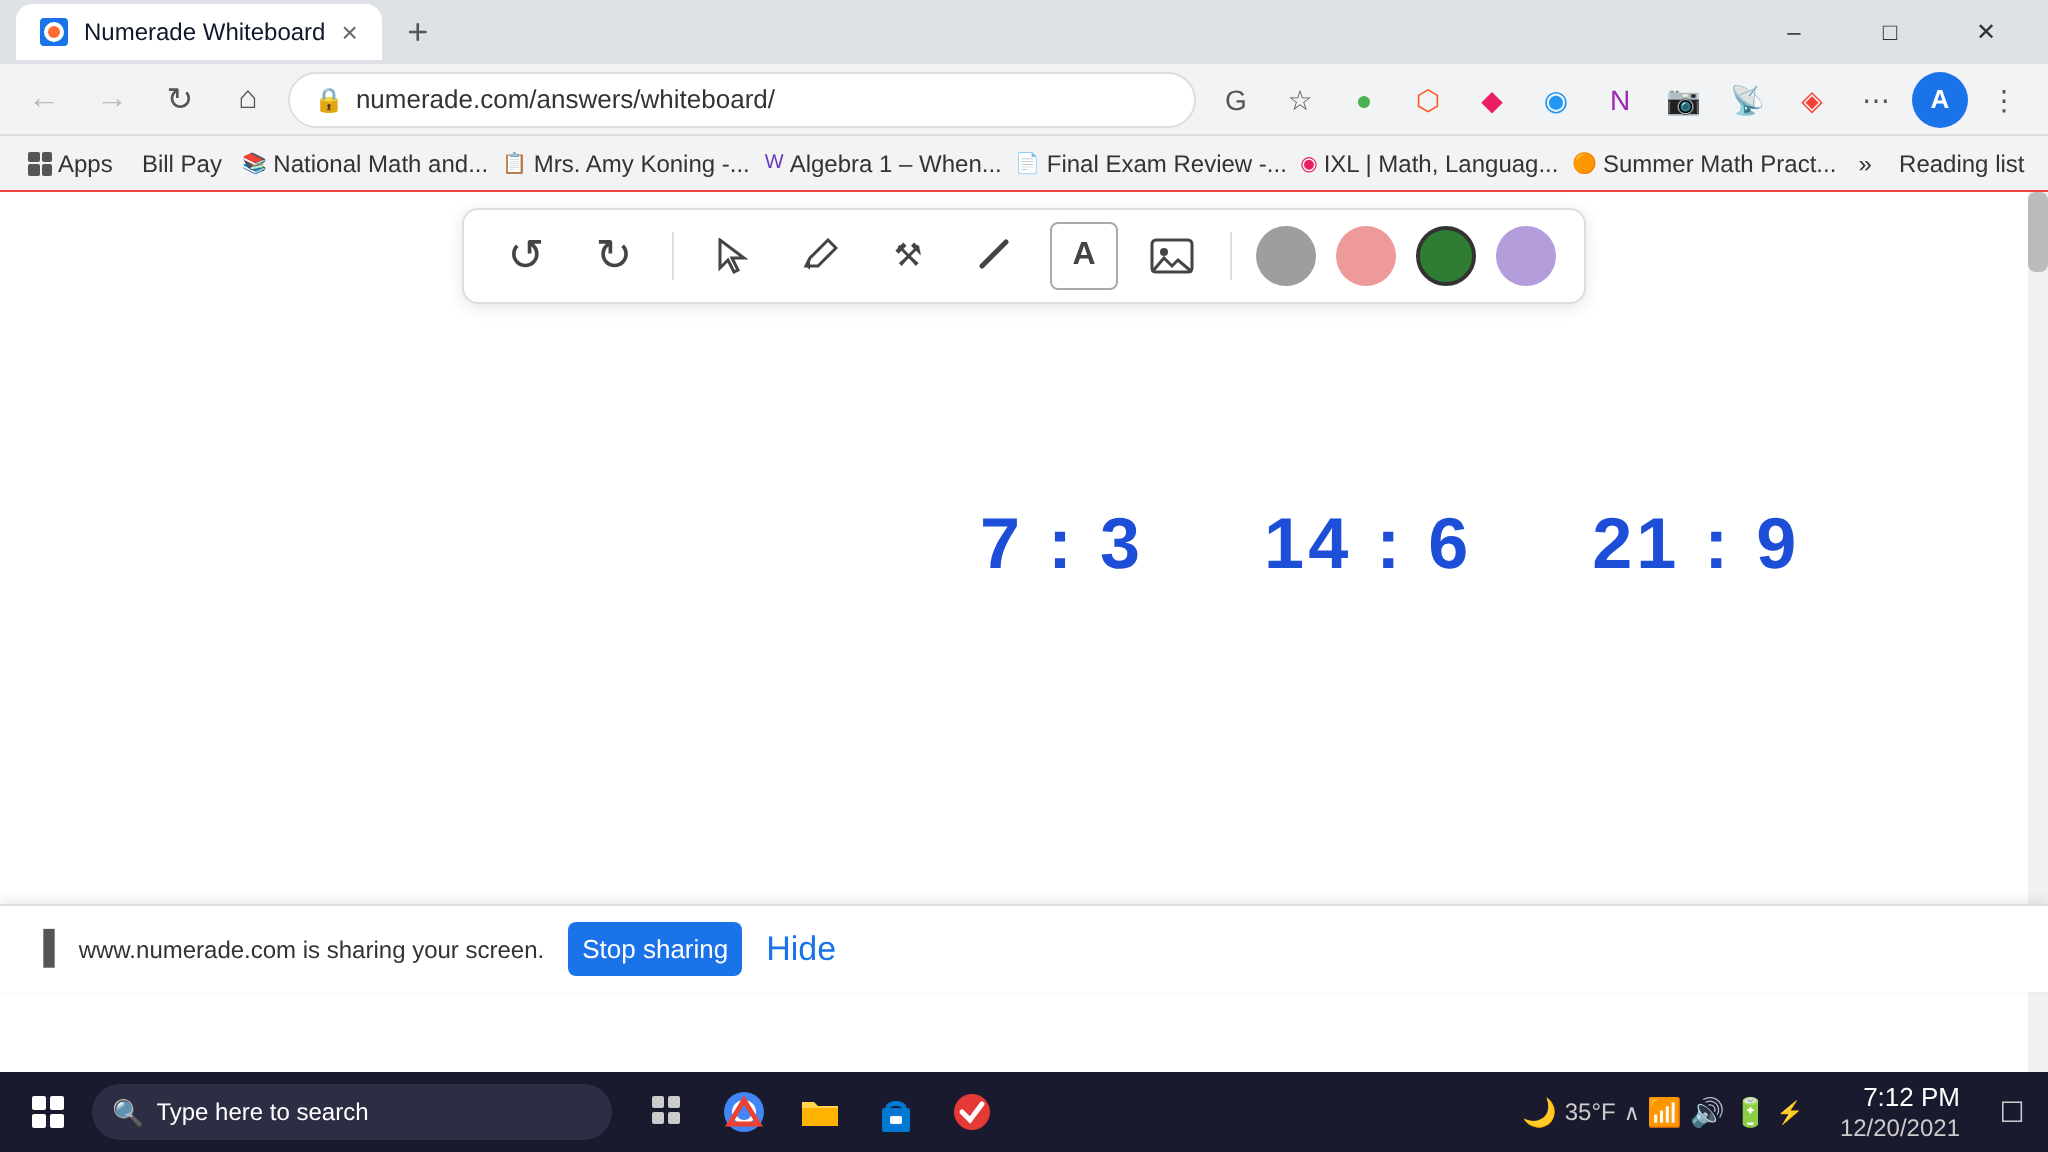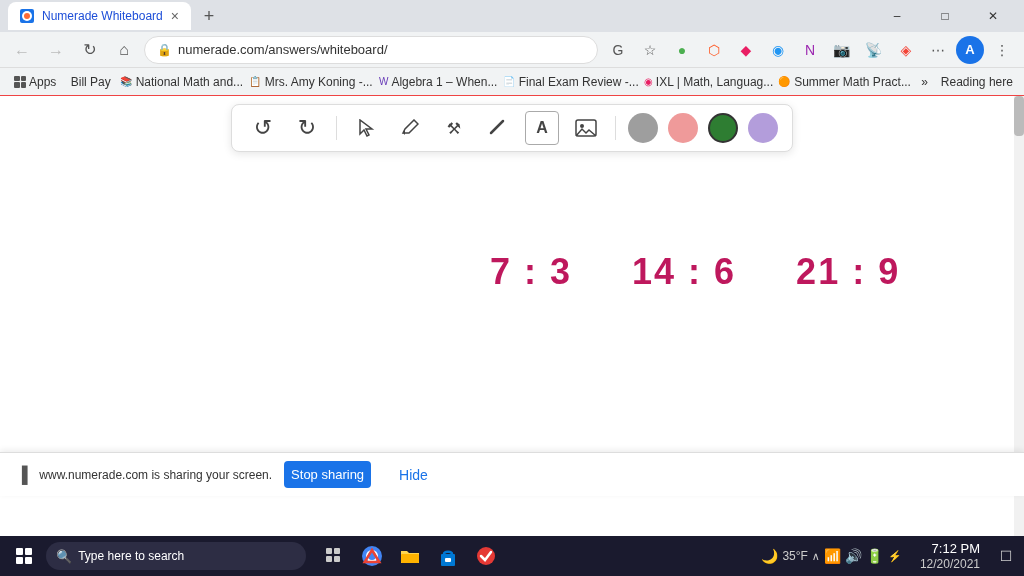--- a/index.html
+++ b/index.html
@@ -22,21 +22,21 @@
       align-items: center;
       background: #fff;
       border-radius: 8px 8px 0 0;
       padding: 0 12px;
       height: 28px;
       font-size: 12px;
       gap: 8px;
       min-width: 180px;
     }
     .tab-icon { width: 14px; height: 14px; background: #1a73e8; border-radius: 2px; display: flex; align-items: center; justify-content: center; }
-    .tab-title { font-size: 12px; color: #1d4ed8; flex: 1; }
+    .tab-title { font-size: 12px; color: #0f172a; flex: 1; }
     .tab-close { font-size: 14px; color: #666; cursor: pointer; }
     .new-tab { width: 28px; height: 28px; display: flex; align-items: center; justify-content: center; font-size: 18px; color: #555; cursor: pointer; }
     .window-controls { margin-left: auto; display: flex; gap: 2px; }
     .win-btn { width: 46px; height: 32px; display: flex; align-items: center; justify-content: center; font-size: 12px; color: #333; cursor: pointer; }
 
     
     .address-bar {
       height: 36px;
       background: #f1f3f4;
       display: flex;
@@ -158,21 +158,21 @@
     .ratio-drawings {
       position: absolute;
       top: 155px;
       left: 490px;
       display: flex;
       gap: 60px;
       align-items: center;
     }
     .ratio-text {
       font-size: 36px;
-      color: #be185d;
+      color: #1d4ed8;
       font-family: 'Comic Sans MS', cursive, sans-serif;
       font-weight: bold;
       letter-spacing: 2px;
     }
 
     
     .download-banner {
       position: absolute;
       bottom: 40px;
       right: 20px;
@@ -206,23 +206,22 @@
       border-radius: 4px;
       padding: 6px 7px;
       font-size: 13px;
       cursor: pointer;
       font-weight: 500;
     }
     .hide-btn {
       background: transparent;
       border: none;
       color: #1a73e8;
-      font-size: 14px;
+      font-size: 17px;
       cursor: pointer;
-      margin-left: 16px;
     }
 
     
     .taskbar {
       height: 40px;
       background: #1a1a2e;
       display: flex;
       align-items: center;
       padding: 0 4px;
       gap: 2px;
@@ -345,21 +344,21 @@
       <span>IXL | Math, Languag...</span>
     </div>
     <div class="bm-item">
       <span style="font-size:10px;">🟠</span>
       <span>Summer Math Pract...</span>
     </div>
     <div class="bm-item">
       <span>»</span>
     </div>
     <div style="margin-left:auto;" class="bm-item">
-      <span>Reading here</span>
+      <span>Reading list</span>
     </div>
   </div>
 
   <div class="main-content">
 
     <div class="scrollbar">
       <div class="scrollbar-thumb"></div>
     </div>
 
     <div class="whiteboard-toolbar">

